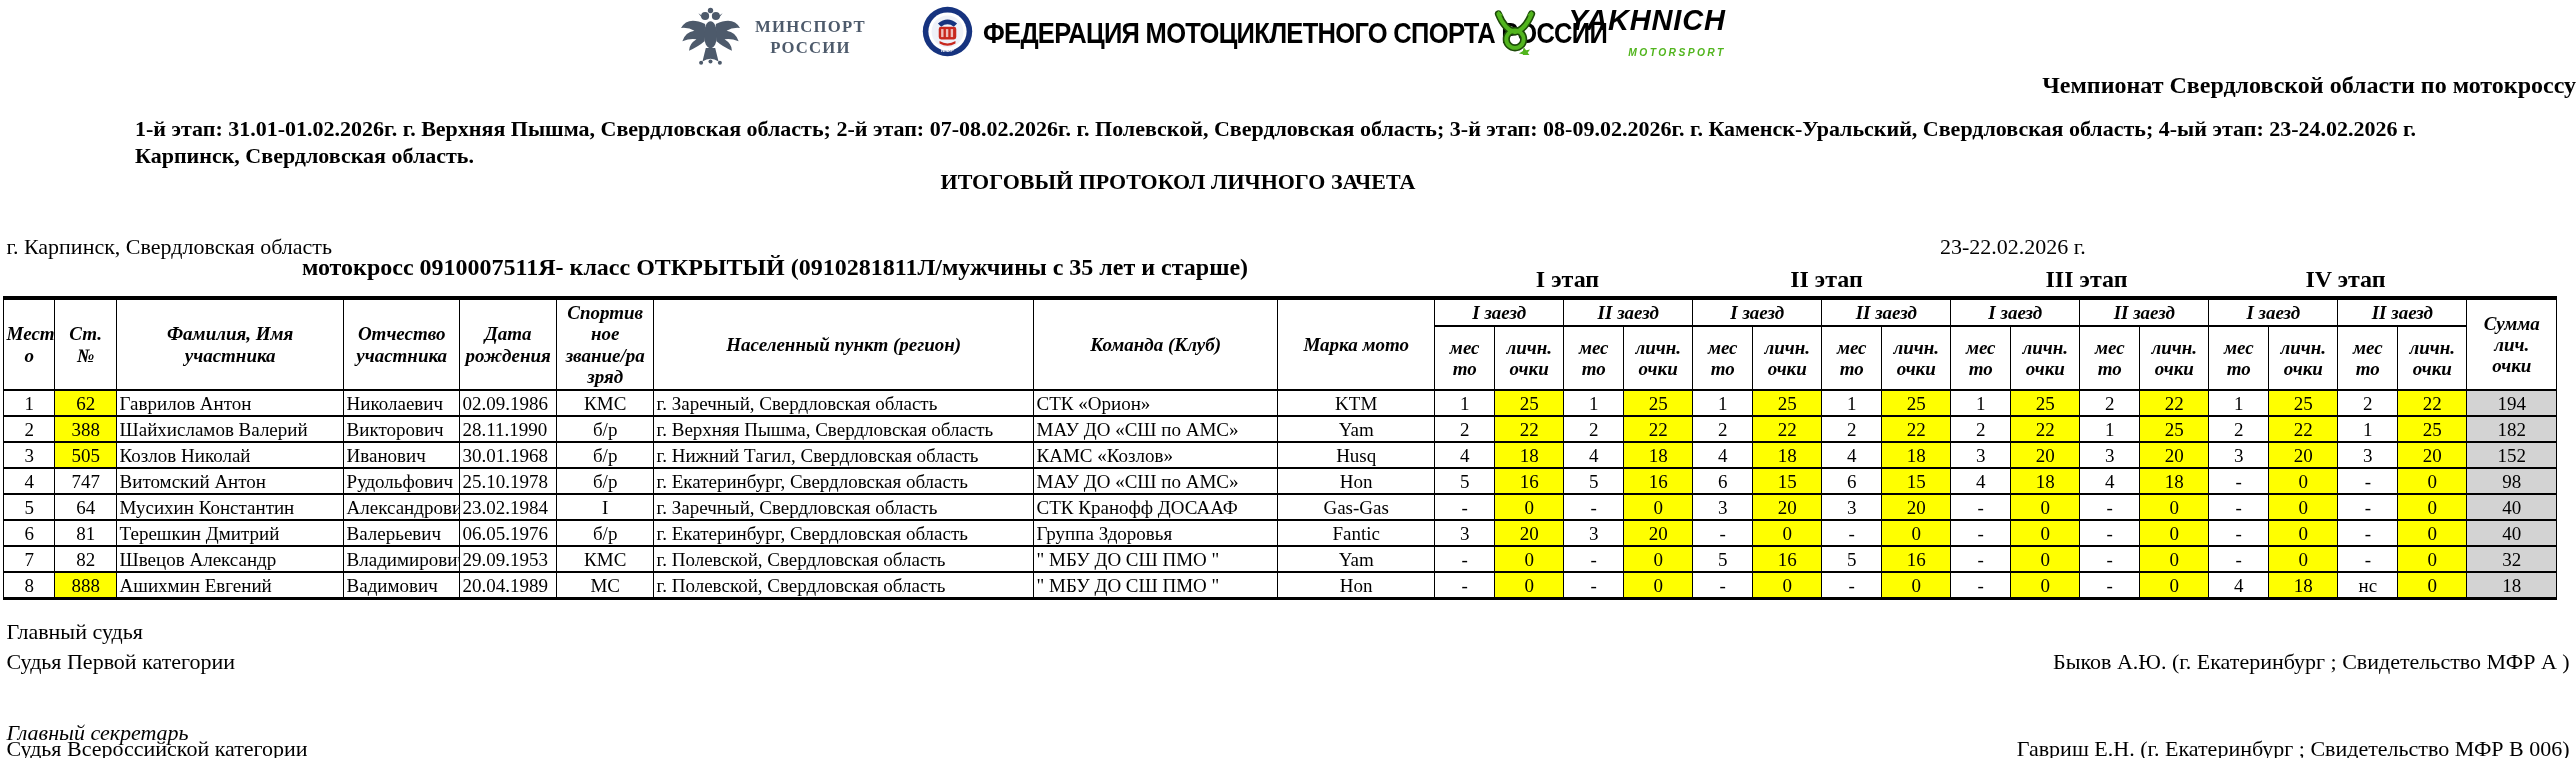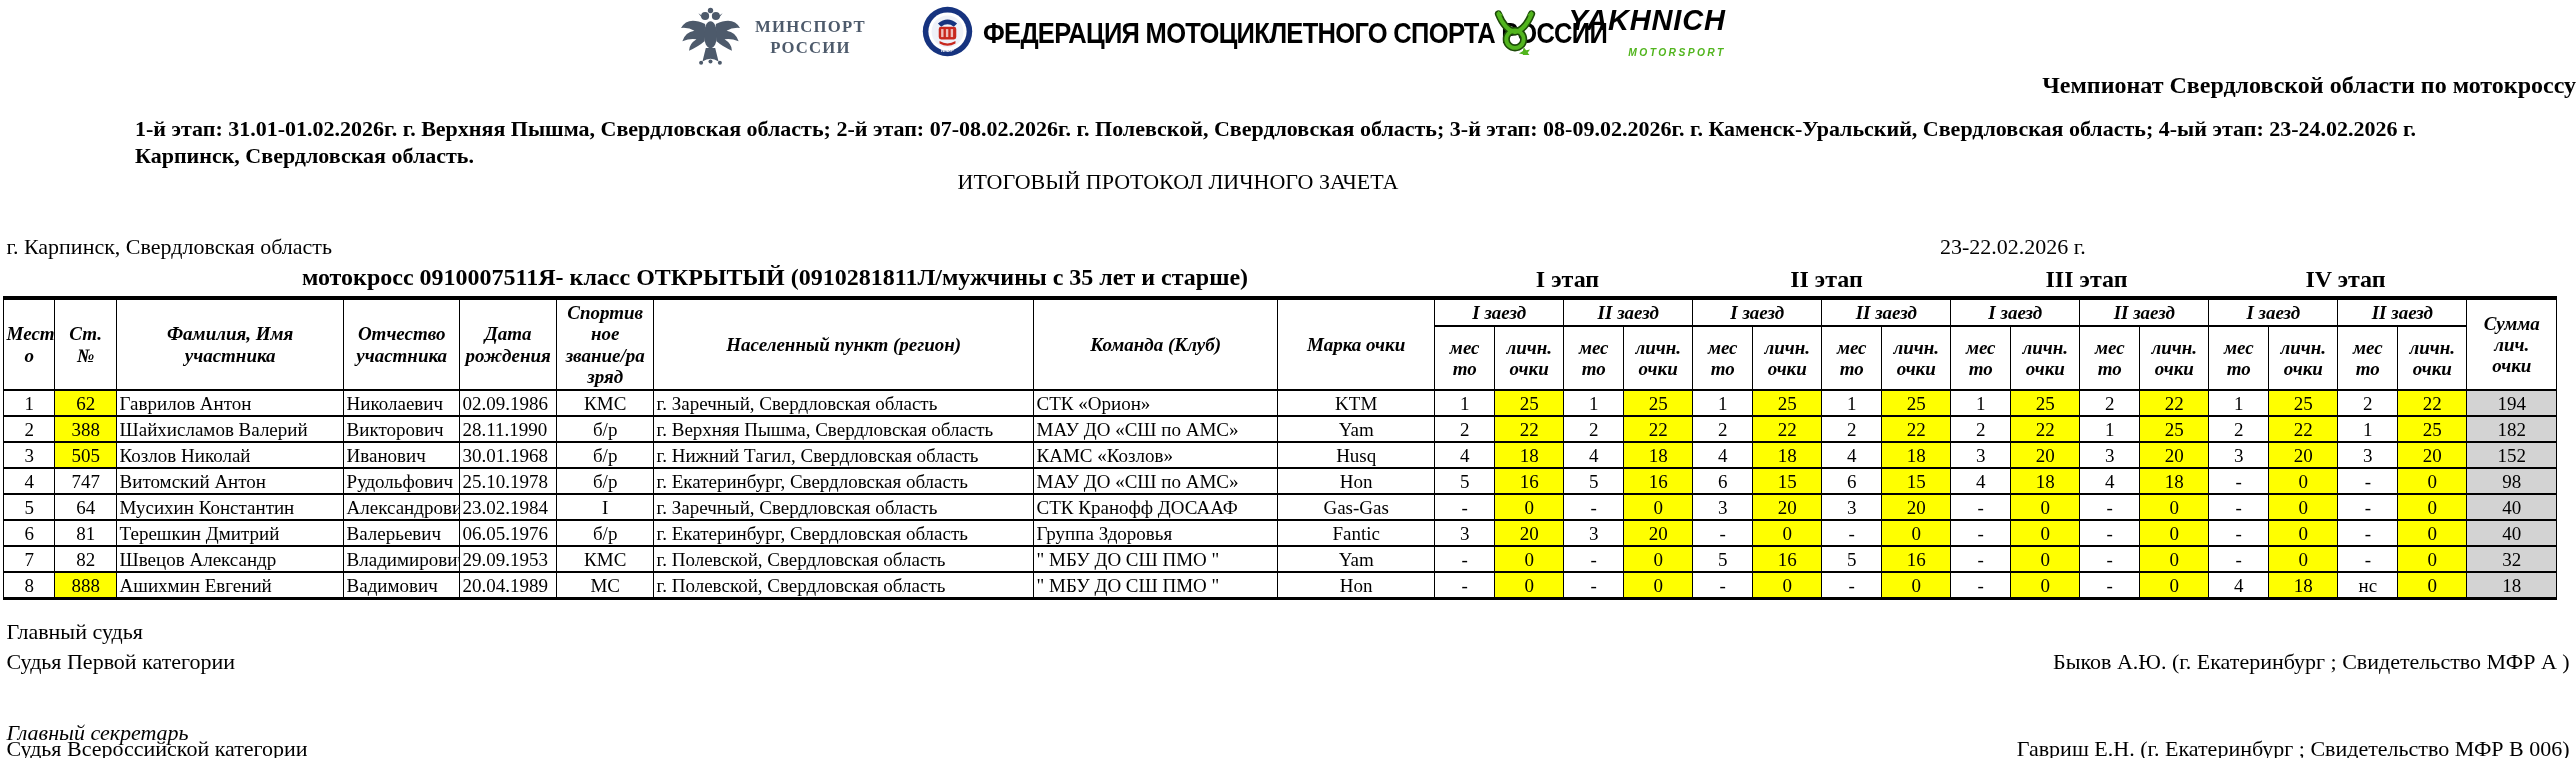--- a/index.html
+++ b/index.html
@@ -18,24 +18,24 @@
   .yak-name{font-family:"Liberation Sans",sans-serif;font-weight:bold;font-style:italic;
     font-size:29px;letter-spacing:0.8px;line-height:1;margin-left:24px;}
   .yak-sub{font-family:"Liberation Sans",sans-serif;font-weight:bold;font-style:italic;
     font-size:10.3px;letter-spacing:2.4px;color:#52b51e;text-align:right;margin-top:12px;}
   
   .doc-title{position:absolute;left:0;top:72px;width:2576px;text-align:right;
     font-weight:bold;font-size:24px;}
   .stages-line{position:absolute;left:135px;top:116px;width:2306px;text-align:left;
     font-weight:bold;font-size:22px;line-height:1.22;}
   .protocol-title{position:absolute;left:0;top:169px;width:2356px;text-align:center;
-    font-weight:normal;font-size:22px;}
+    font-weight:bold;font-size:22px;}
   .location{position:absolute;left:6.4px;top:234px;font-size:22px;}
   .date{position:absolute;left:1940px;top:234px;font-size:22px;}
-  .class-title{position:absolute;left:0;top:264px;width:1550px;text-align:center;
+  .class-title{position:absolute;left:0;top:254px;width:1550px;text-align:center;
     font-weight:bold;font-size:24px;}
   .stage-label{position:absolute;top:266px;width:259px;text-align:center;
     font-weight:bold;font-size:24px;}
   .stage-label.s0{left:1438px}.stage-label.s1{left:1697px}
   .stage-label.s2{left:1957px}.stage-label.s3{left:2216px}
   
   table.results{position:absolute;left:3.2px;top:296px;width:2554px;
     border-collapse:collapse;table-layout:fixed;}
   table.results th,table.results td{
     border:1.6px solid #000;border-top-width:2.4px;border-bottom-width:2.4px;
@@ -182,21 +182,21 @@
       <th rowspan="2">Отчество
 участника</th>
       <th rowspan="2">Дата
 рождения</th>
       <th rowspan="2">Спортив
 ное
 звание/ра
 зряд</th>
       <th rowspan="2">Населенный пункт (регион)</th>
       <th rowspan="2">Команда (Клуб)</th>
-      <th rowspan="2">Марка очки</th>
+      <th rowspan="2">Марка мото</th>
       <th colspan="2">I заезд</th>
       <th colspan="2">II заезд</th>
       <th colspan="2">I заезд</th>
       <th colspan="2">II заезд</th>
       <th colspan="2">I заезд</th>
       <th colspan="2">II заезд</th>
       <th colspan="2">I заезд</th>
       <th colspan="2">II заезд</th>
       <th rowspan="2">Сумма
 лич.

